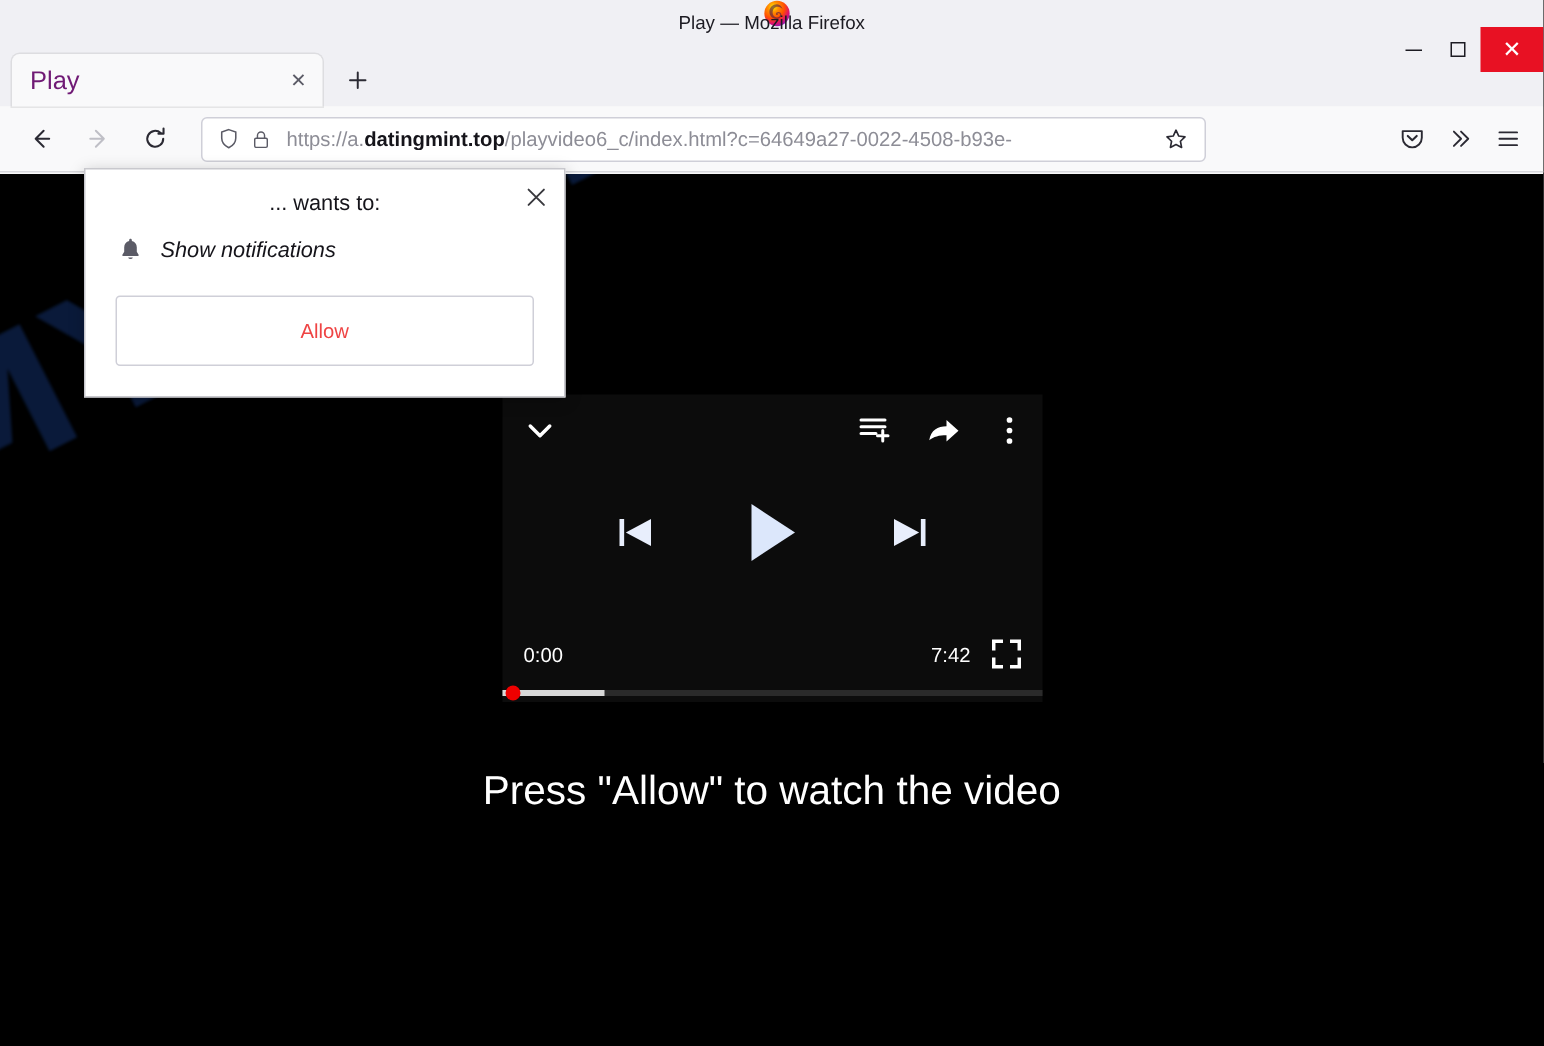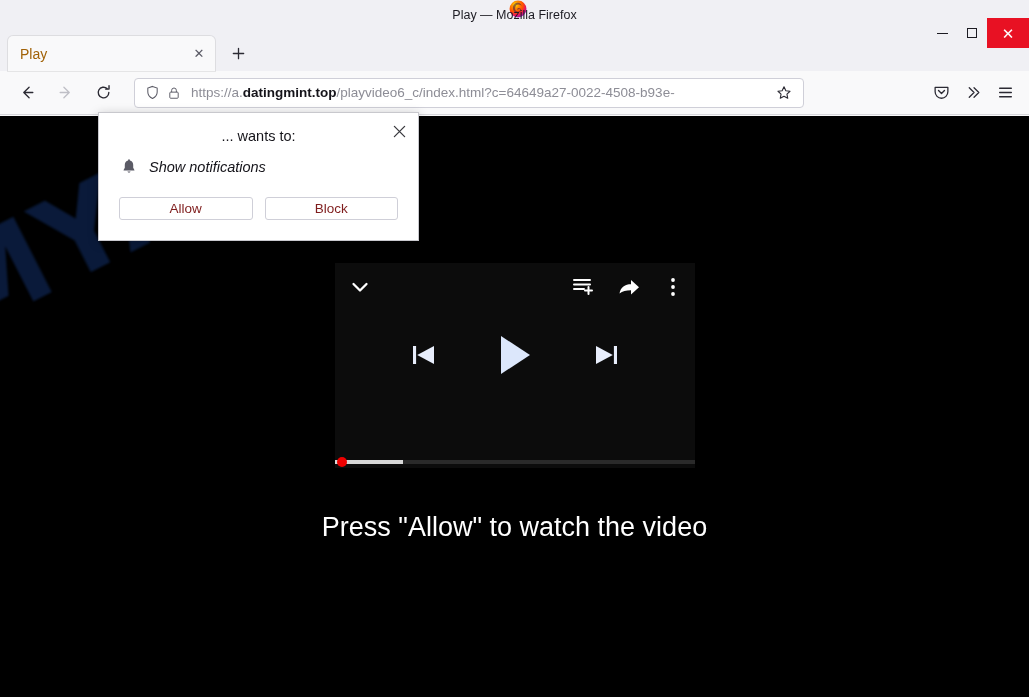--- a/index.html
+++ b/index.html
@@ -40,21 +40,21 @@
     height: 41px; background: #f0f0f4;
     display: flex; align-items: flex-end; padding-left: 8px;
   }
   .tab {
     width: 207px; height: 35px; background: #f9f9fa;
     border-radius: 5px 5px 0 0; display: flex; align-items: center;
     padding: 0 6px 0 12px; box-shadow: 0 0 0 1px rgba(0,0,0,.08);
     position: relative;
   }
   .tab-title {
-    font-size: 14px; color: #a16207; flex: 1;
+    font-size: 17px; color: #701a75; flex: 1;
     white-space: nowrap; overflow: hidden; text-overflow: ellipsis;
   }
   .tab-close {
     width: 20px; height: 20px; display: flex; align-items: center;
     justify-content: center; border-radius: 3px; color: #5b5b66;
     font-size: 13px;
   }
   .newtab {
     width: 30px; height: 30px; margin-left: 8px; margin-bottom: 3px;
     display: flex; align-items: center; justify-content: center;
@@ -153,44 +153,43 @@
     font-family: "Liberation Sans", sans-serif; font-weight: 400;
   }
 
   
   .perm-popup {
     position: absolute; left: 56px; top: 112px;
     width: 321px; background: #fff;
     border: 1px solid #c8c8cd;
     box-shadow: 0 2px 10px rgba(0,0,0,.22);
     z-index: 30;
-    margin-left: 42px;
   }
   .perm-close {
     position: absolute; right: 8px; top: 7px;
     width: 22px; height: 22px; display: flex;
     align-items: center; justify-content: center;
     color: #3a3a3f; font-size: 15px;
   }
   .perm-head {
     text-align: center; font-size: 14.5px; color: #15141a;
     padding: 15px 36px 0 36px;
   }
   .perm-row {
     display: flex; align-items: center; gap: 12px;
     padding: 14px 0 0 22px;
     font-style: italic;
   }
   .perm-label { font-size: 14.5px; color: #15141a; }
   .perm-actions { display: flex; gap: 12px; padding: 22px 20px 20px 20px; }
   .perm-btn {
-    flex: 1; height: 23px; background: #fff;
+    flex: 1; height: 47px; background: #fff;
     border: 1px solid #cfcfd8; border-radius: 3px;
     display: flex; align-items: center; justify-content: center;
-    font-size: 13.5px; color: #7f1d1d;
+    font-size: 13.5px; color: #ef4444;
   }
 </style>
 </head>
 <body>
 
 <div class="window">
 
   <div class="titlebar">
     <svg class="ff-logo" viewBox="0 0 32 32">
       <defs>
@@ -336,20 +335,29 @@
           </svg>
         </span>
         <span class="p-ico">
           <svg width="30" height="30" viewBox="0 0 30 30">
             <path d="M5 6v18l16.8-9z" fill="#e8eefc"></path>
             <rect x="22.9" y="6" width="3.1" height="18" fill="#e8eefc"></rect>
           </svg>
         </span>
       </div>
 
+      <div class="player-bottom">
+        <span class="t-cur">0:00</span>
+        <span class="t-dur">7:42</span>
+        <span class="p-ico">
+          <svg width="20" height="20" viewBox="0 0 20 20">
+            <path d="M1.5 6.5v-5h5M13.5 1.5h5v5M18.5 13.5v5h-5M6.5 18.5h-5v-5" fill="none" stroke="#fff" stroke-width="2.3" stroke-linecap="square"></path>
+          </svg>
+        </span>
+      </div>
 
       <div class="progress">
         <div class="progress-buf" style="width: 19%;"></div>
         <div class="progress-dot"></div>
       </div>
     </div>
 
     <div class="cta">Press "Allow" to watch the video</div>
   </div>
 
@@ -364,17 +372,16 @@
       <span class="p-ico">
         <svg width="16" height="17" viewBox="0 0 16 17">
           <path d="M8 1.2c-.5 0-.9.4-.9.9v.5C5.1 3 3.8 4.7 3.8 6.8v3L2.6 11.9c-.2.3 0 .7.4.7h10c.4 0 .6-.4.4-.7L12.2 9.8v-3c0-2.1-1.3-3.8-3.3-4.2v-.5c0-.5-.4-.9-.9-.9z" fill="#5b5b66"></path>
           <path d="M6.4 13.6a1.7 1.7 0 0 0 3.2 0z" fill="#5b5b66"></path>
         </svg>
       </span>
       <span class="perm-label">Show notifications</span>
     </div>
     <div class="perm-actions">
       <div class="perm-btn">Allow</div>
-      <div class="perm-btn">Block</div>
     </div>
   </div>
 
 </div>
 
 </body></html>

